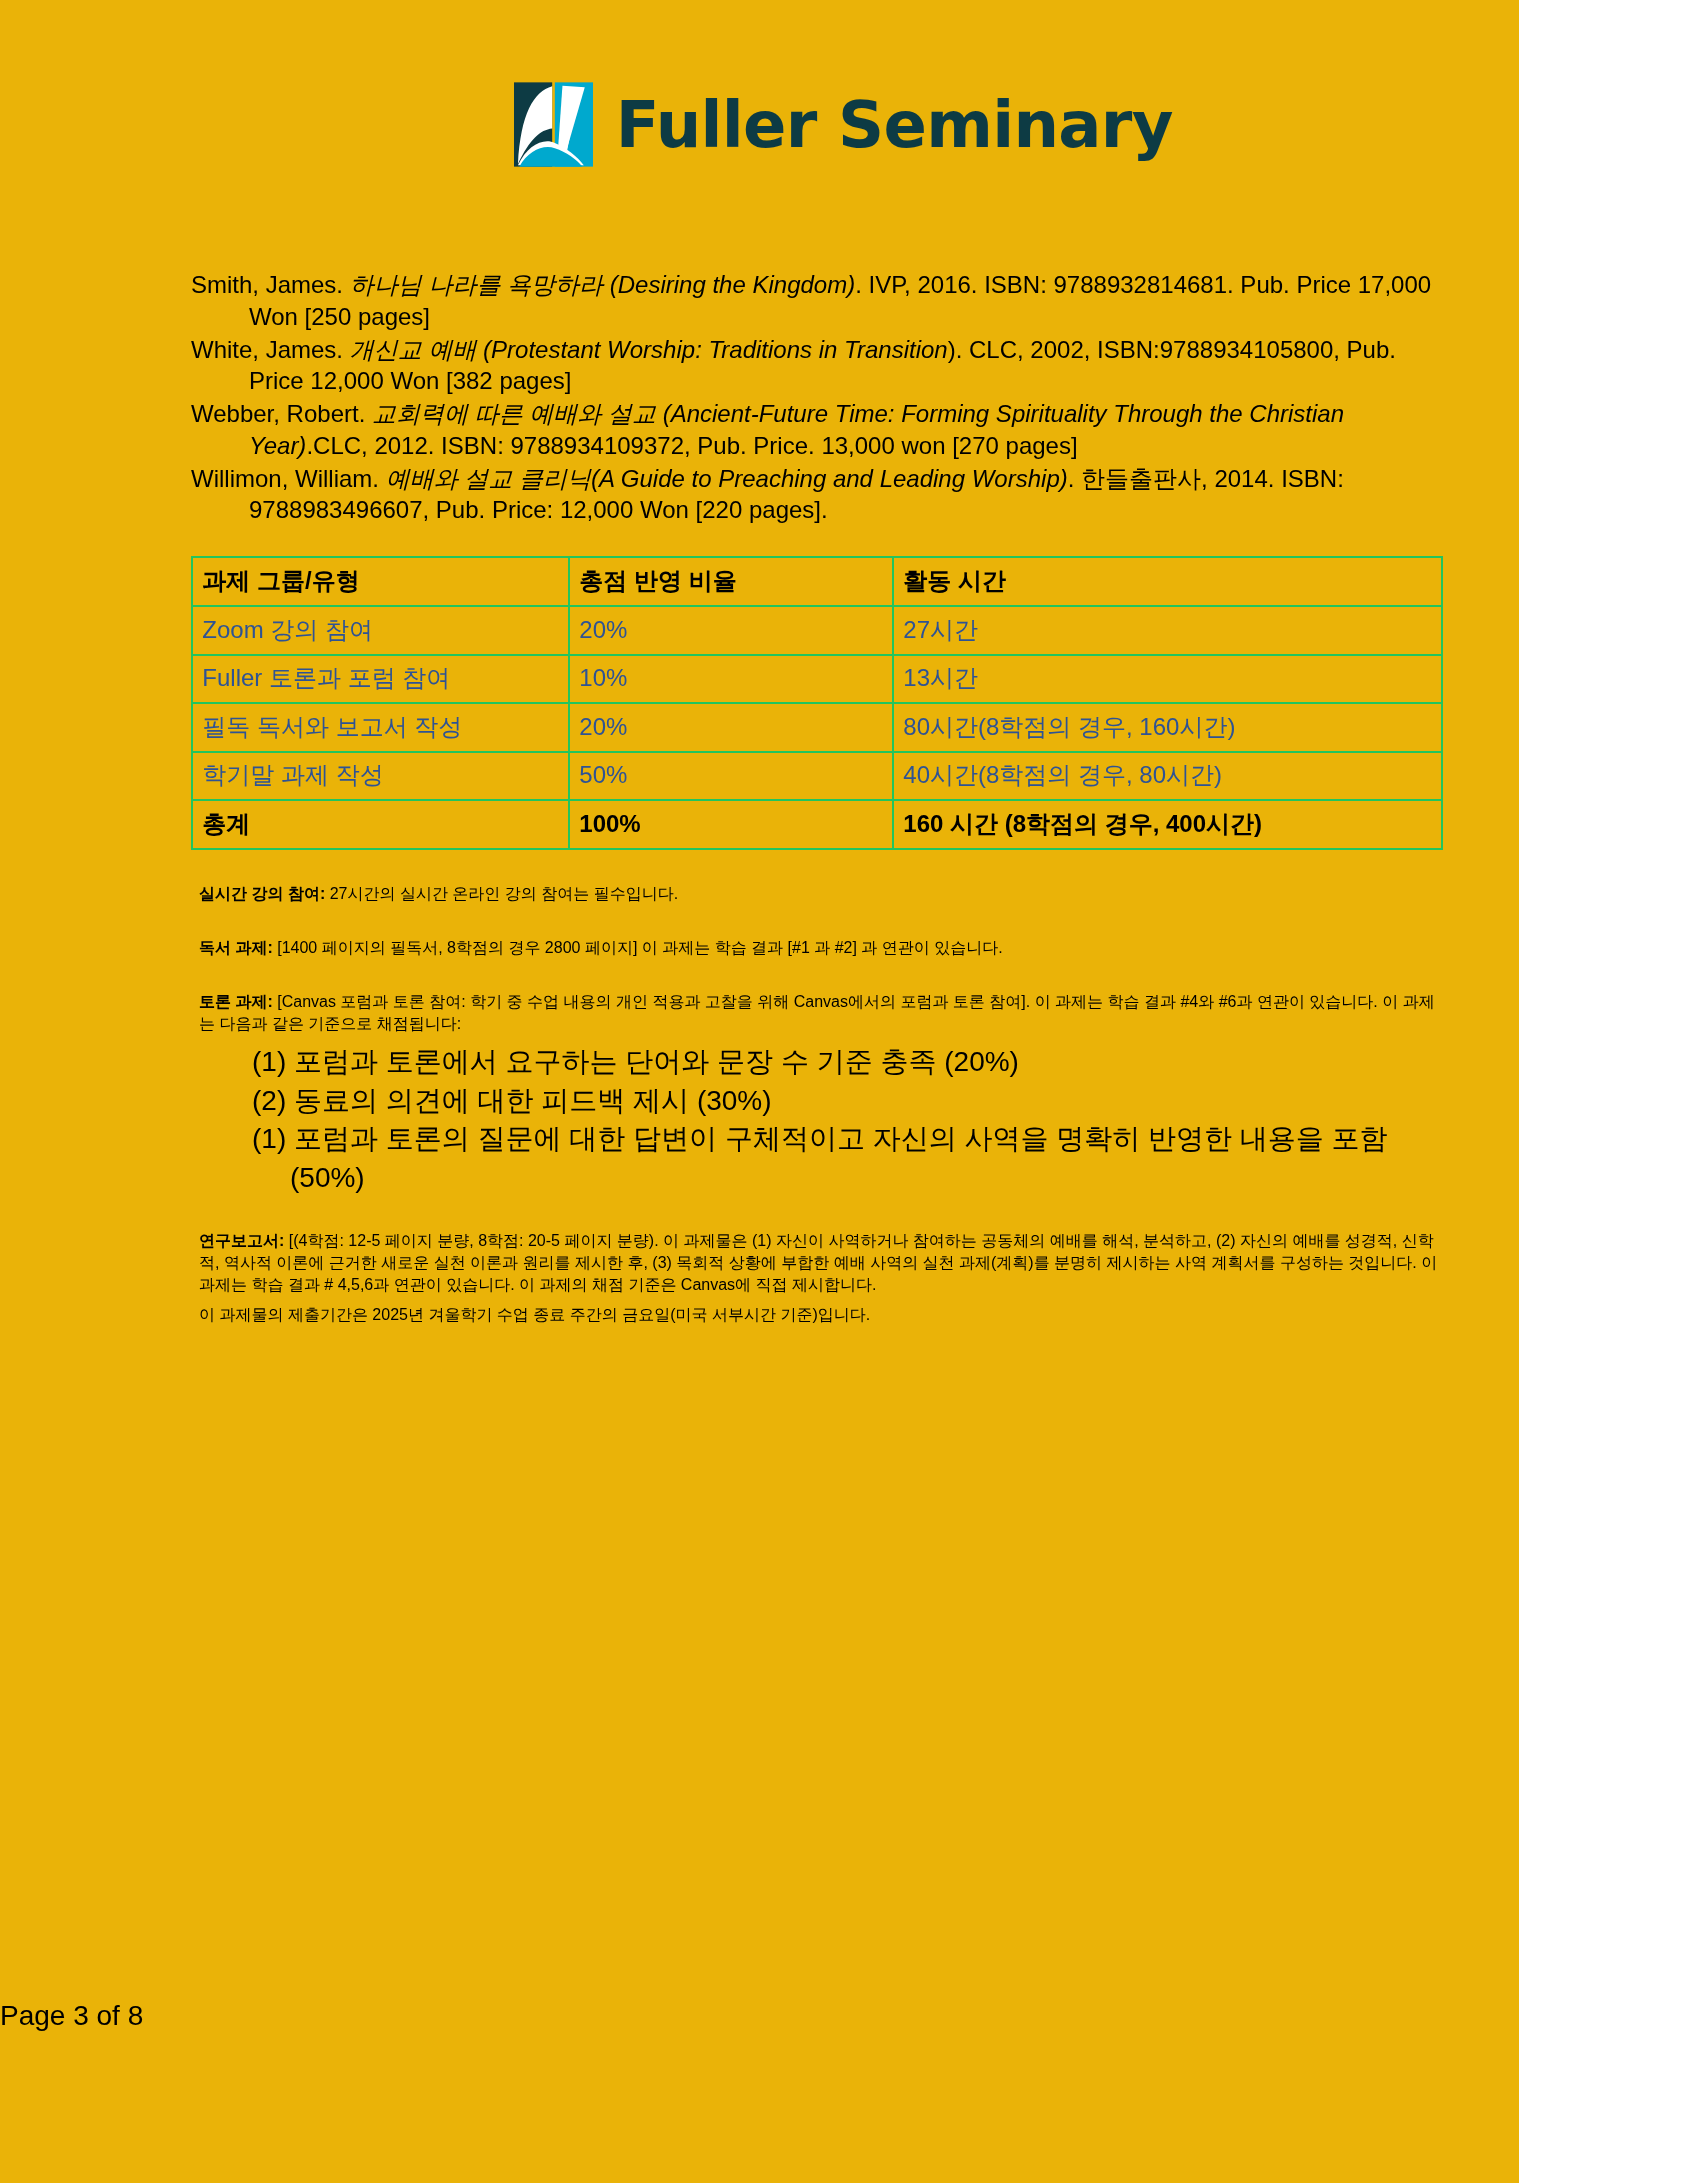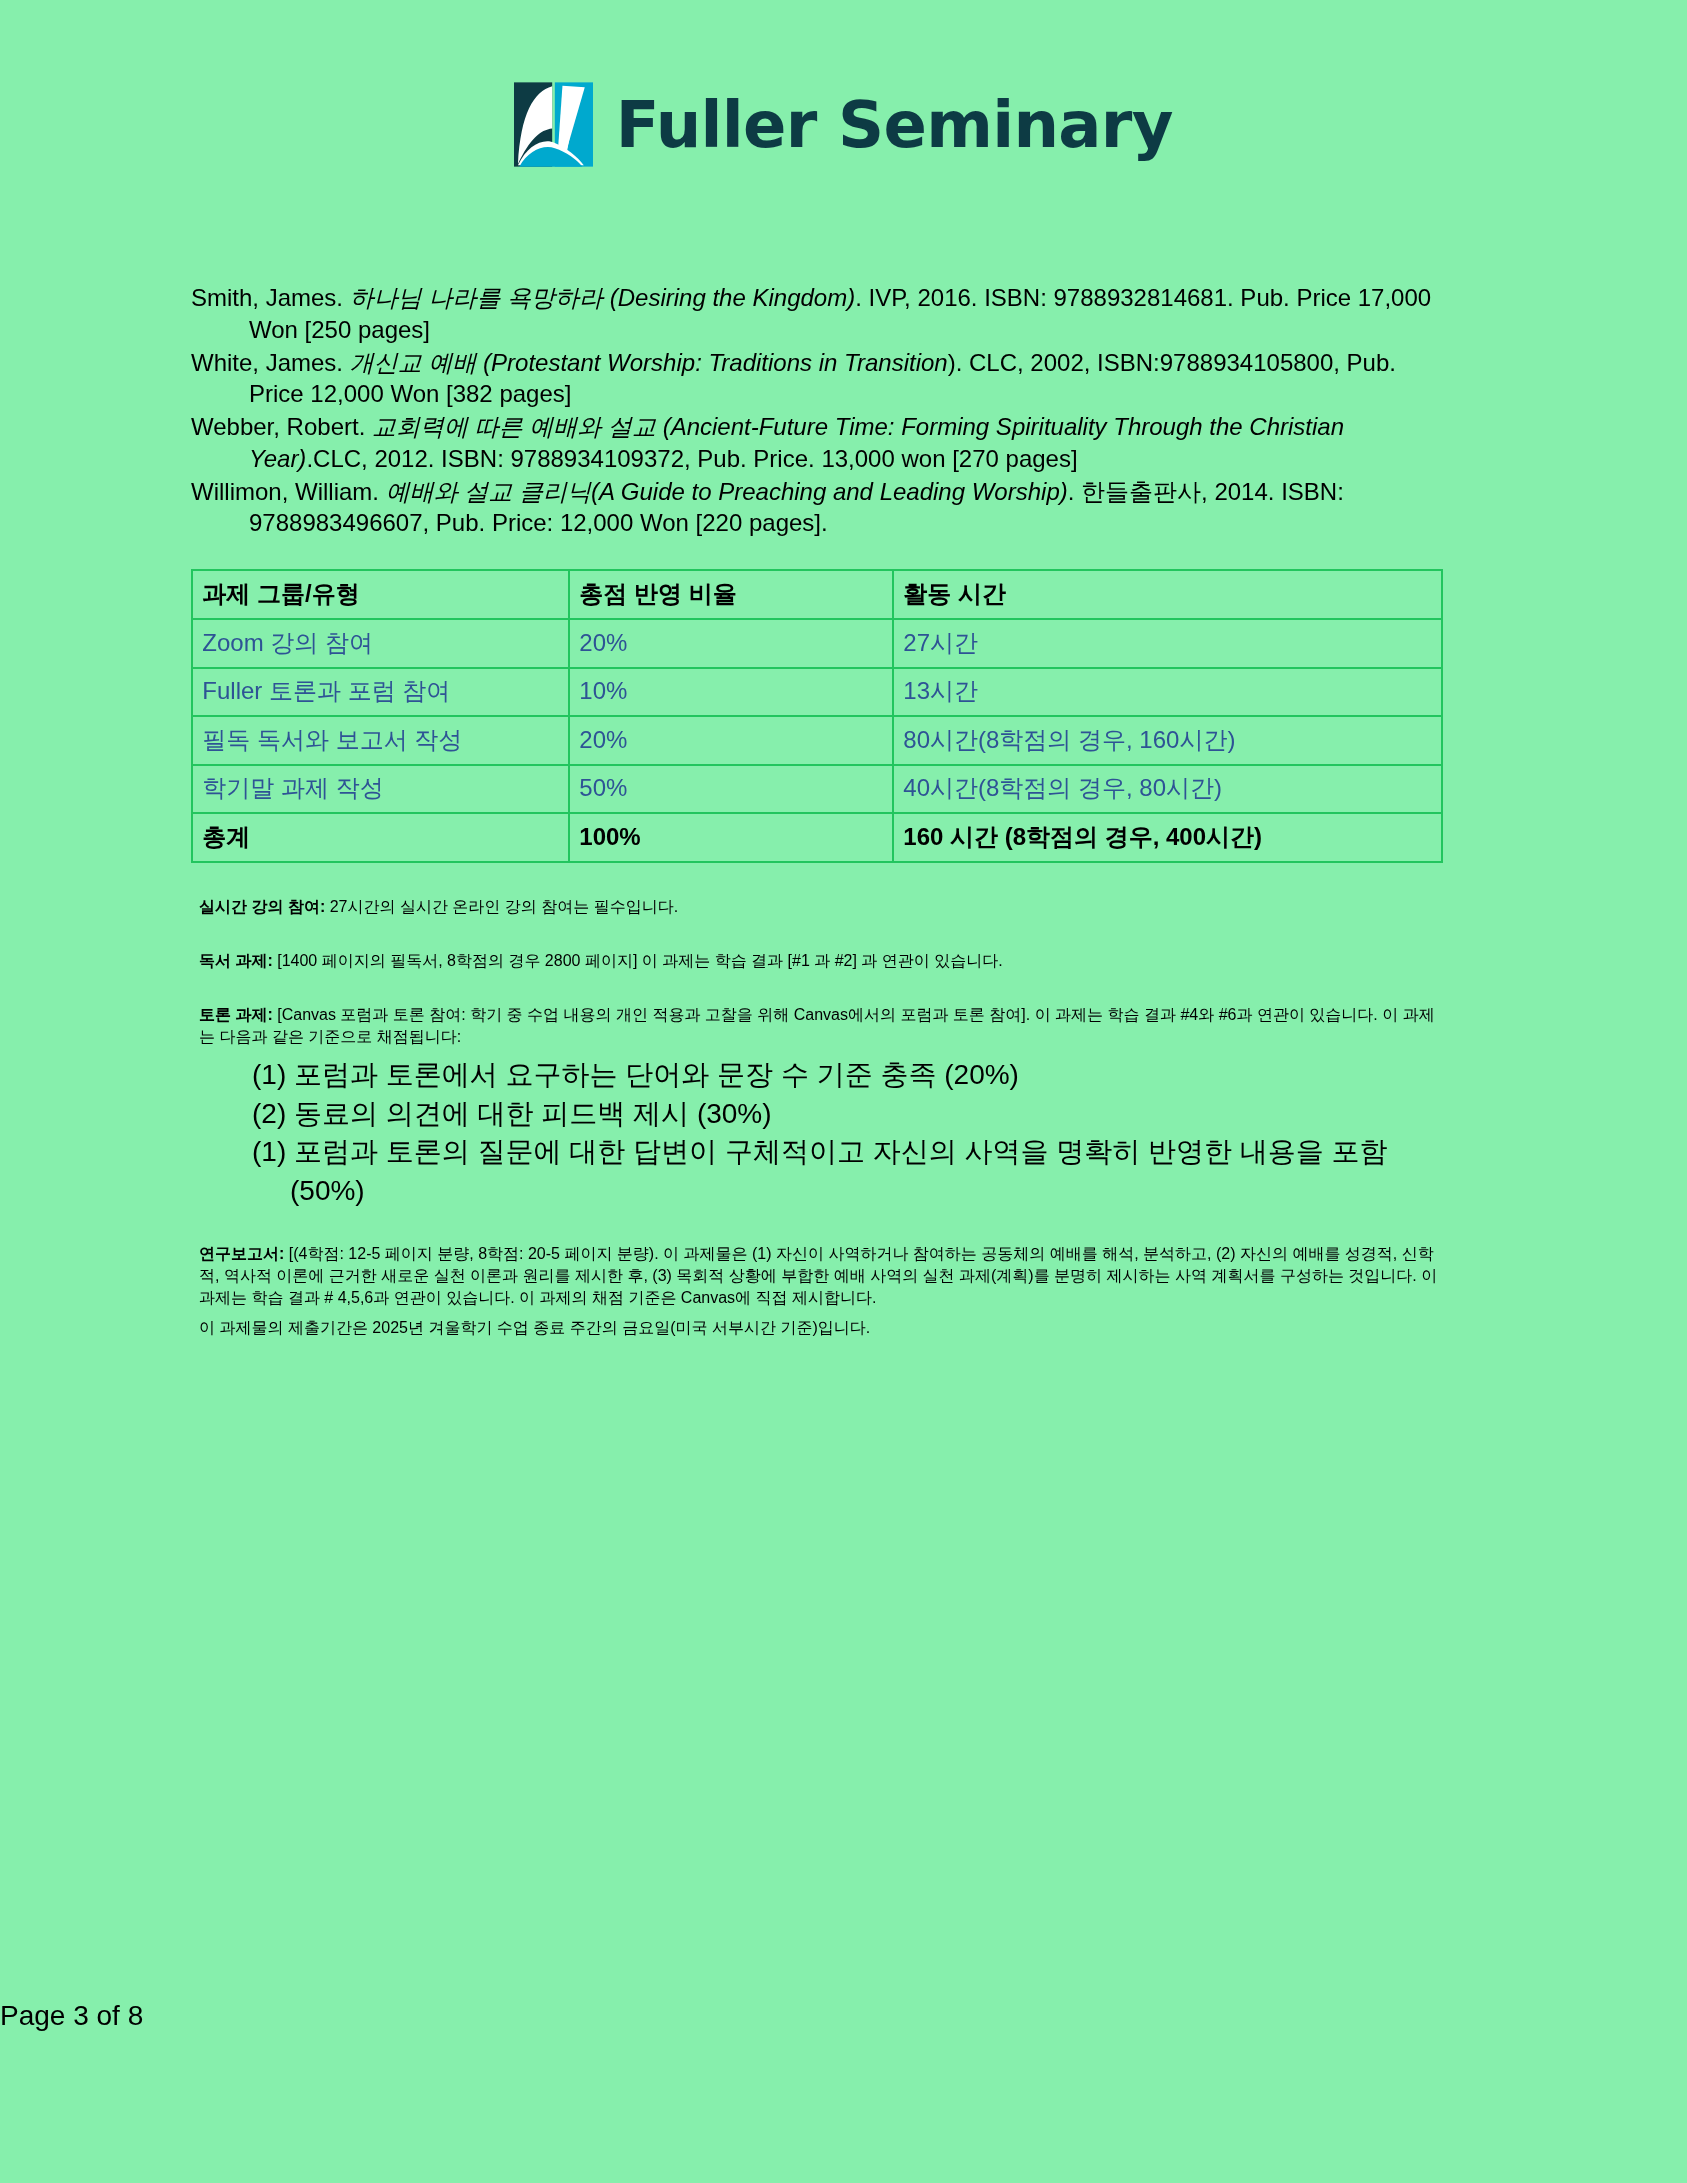--- a/index.html
+++ b/index.html
@@ -7,23 +7,23 @@
     padding: 0;
     background: #ffffff;
   }
   body {
     font-family: "Liberation Sans", "DejaVu Sans", sans-serif;
     color: #000000;
     -webkit-font-smoothing: antialiased;
   }
   .page {
     position: relative;
-    width: 1687px;
+    width: 1519px;
     height: 2183px;
-    background: #86efac;
+    background: #eab308;
     box-sizing: border-box;
     overflow: hidden;
   }
 
   
   .logo-band {
     position: absolute;
     top: 78px;
     left: 0;
     width: 1687px;
@@ -49,21 +49,21 @@
     font-weight: 600;
     letter-spacing: -0.7px;
     color: #0D3B44;
     line-height: 1;
     white-space: nowrap;
   }
 
   
   .content {
     position: absolute;
-    top: 282px;
+    top: 269px;
     left: 191px;
     width: 1257px;
   }
 
   
   .biblio {
     font-size: 24px;
     line-height: 1.33;
     color: #000;
   }

